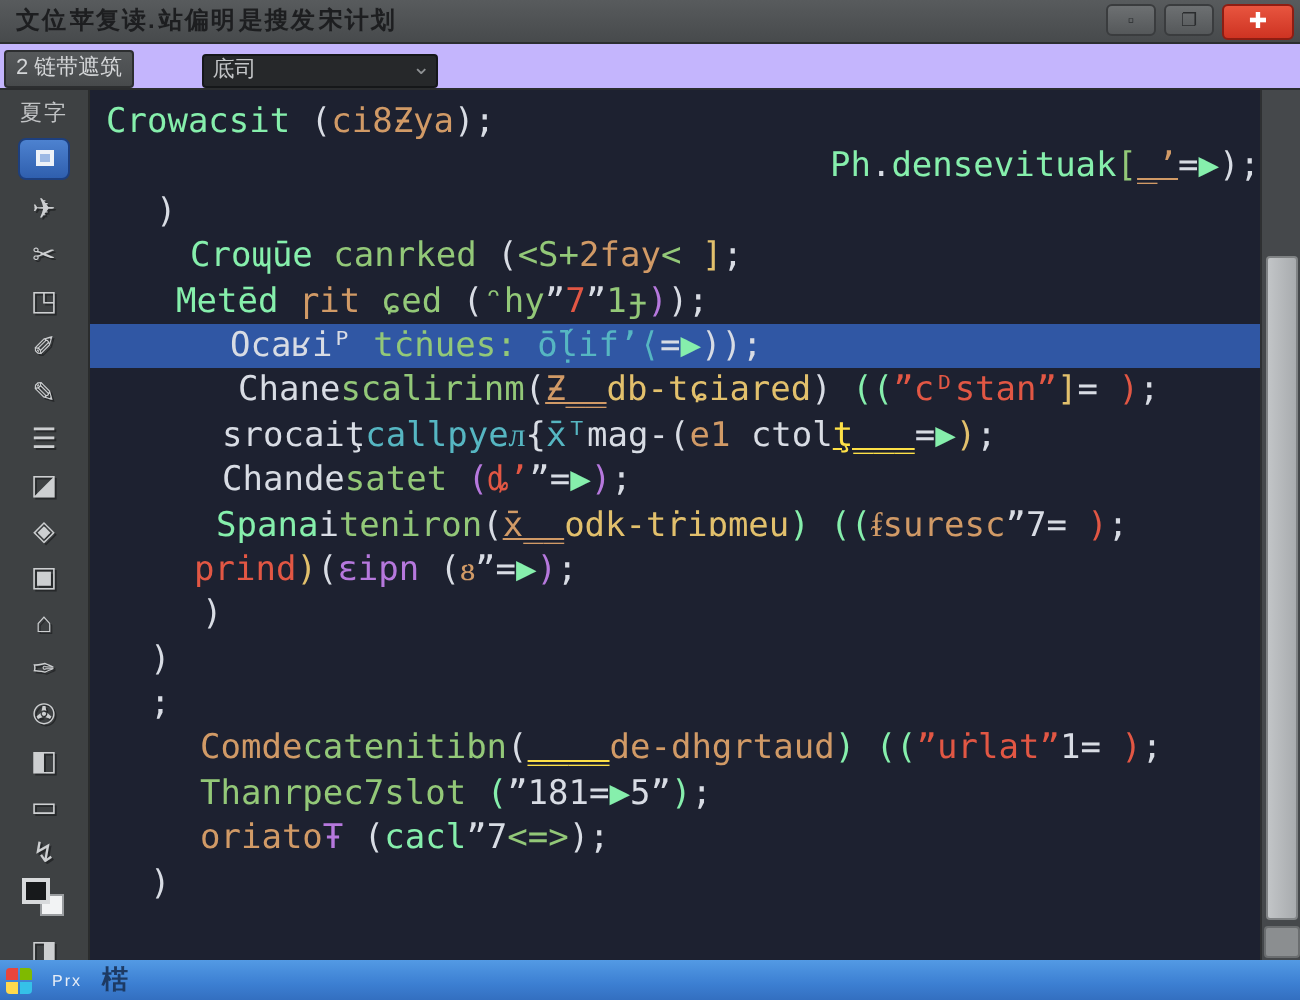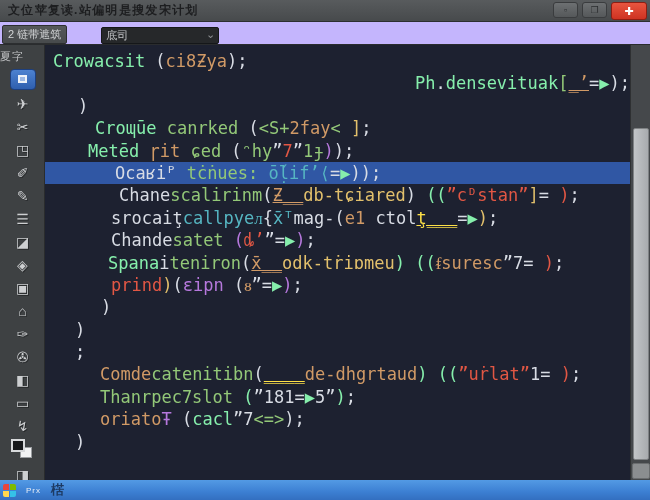--- a/index.html
+++ b/index.html
@@ -23,21 +23,21 @@
   .tool-chip{margin-left:2px;height:19px;background:linear-gradient(#55585a,#474a4c);
     border:1px solid #2c2e30;border-radius:2px;color:#d4d6d8;font-size:11px;
     line-height:17px;padding:0 5px;}
   .dropdown{margin-left:5px;width:118px;height:17px;background:#26282a;
     border:1px solid #151719;border-radius:2px;color:#c3c5c7;font-size:11px;
     line-height:15px;padding:0 4px;position:relative;}
   .dropdown .chev{position:absolute;right:3px;top:-1px;color:#8e9193;font-size:11px;}
 
   
   .toolbar{position:absolute;left:0;top:45px;width:45px;height:435px;
-    background:#3e4143;border-right:1px solid #2a2c2d;display:flex;flex-direction:column;align-items:flex-start;}
+    background:#3e4143;border-right:1px solid #2a2c2d;display:flex;flex-direction:column;align-items:center;}
   .tb-header{color:#c0c2c4;font-size:11px;letter-spacing:1px;margin:4px 0 2px 0;}
   .tool{width:45px;height:23px;display:flex;align-items:center;justify-content:center;}
   .tool .glyph{color:#cdcfd1;font-size:14px;line-height:14px;text-shadow:1px 1px 0 #26282a;}
   .tool.sel{height:26px;}
   .selbox{width:26px;height:21px;background:linear-gradient(#4d82d0,#2f5fae);
     border-radius:4px;border:1px solid #1d3f7e;display:flex;align-items:center;justify-content:center;}
   .selsq{width:9px;height:8px;border:2px solid #eef2f8;background:#9db9e4;}
   .swatches{width:45px;height:26px;position:relative;}
   .sw-bg{position:absolute;left:20px;top:10px;width:12px;height:11px;background:#f2f3f4;border:1px solid #9a9da0;}
   .sw-fg{position:absolute;left:11px;top:2px;width:14px;height:13px;background:#17191b;border:2px solid #d8dadc;}
@@ -174,21 +174,21 @@
     <div class="cl" style="padding-left: 8px;"><span class="tk-b">Crowacsit</span><span class="tk-w"> (</span><span class="tk-o">ci8Ƶya</span><span class="tk-w">);</span></div>
     <div class="cl" style="padding-left: 30px; text-align: right;"><span class="tk-b">Ph</span><span class="tk-w">.</span><span class="tk-b">densevituak</span><span class="tk-g">[</span><span class="tk-ou">_’</span><span class="tk-w">=</span><span class="tk-b">▶</span><span class="tk-w">);</span></div>
     <div class="cl" style="padding-left: 33px;"><span class="tk-w">)</span></div>
     <div class="cl" style="padding-left: 50px;"><span class="tk-b">Croɰūe</span><span class="tk-w"> </span><span class="tk-g">canrked</span><span class="tk-w"> (</span><span class="tk-g">&lt;S+</span><span class="tk-o">2fay</span><span class="tk-g">&lt;</span><span class="tk-w"> </span><span class="tk-y">]</span><span class="tk-w">;</span></div>
     <div class="cl" style="padding-left: 43px;"><span class="tk-b">Metēd</span><span class="tk-w"> </span><span class="tk-o">ɼit</span><span class="tk-w"> </span><span class="tk-g">ɕed</span><span class="tk-w"> (</span><span class="tk-g">ᵔhy</span><span class="tk-w">”</span><span class="tk-r">7</span><span class="tk-w">”</span><span class="tk-g">1ɟ</span><span class="tk-p">)</span><span class="tk-w">);</span></div>
     <div class="cl hl" style="padding-left: 70px;"><span class="tk-w">Ocaʁiᴾ </span><span class="tk-g">tċṅues:</span><span class="tk-w"> </span><span class="tk-c">ṓḷif’⟨</span><span class="tk-w">=</span><span class="tk-b">▶</span><span class="tk-w">));</span></div>
     <div class="cl" style="padding-left: 74px;"><span class="tk-w">Chane</span><span class="tk-g">scalirinm</span><span class="tk-w">(</span><span class="tk-ou">Ƶ__</span><span class="tk-y">db-tɕiared</span><span class="tk-w">) </span><span class="tk-b">((</span><span class="tk-r">”cᴰstan”</span><span class="tk-y">]</span><span class="tk-w">= </span><span class="tk-r">)</span><span class="tk-w">;</span></div>
     <div class="cl" style="padding-left: 66px;"><span class="tk-w">srocaiţ</span><span class="tk-c">callpyeᴫ</span><span class="tk-w">{</span><span class="tk-c">x̄ᵀ</span><span class="tk-w">mag-(</span><span class="tk-o">e1</span><span class="tk-w"> ctol</span><span class="tk-yu">ţ___</span><span class="tk-w">=</span><span class="tk-b">▶</span><span class="tk-y">)</span><span class="tk-w">;</span></div>
     <div class="cl" style="padding-left: 66px;"><span class="tk-w">Chande</span><span class="tk-g">satet</span><span class="tk-w"> </span><span class="tk-p">(</span><span class="tk-r">ȡ’</span><span class="tk-w">”=</span><span class="tk-b">▶</span><span class="tk-p">)</span><span class="tk-w">;</span></div>
     <div class="cl" style="padding-left: 63px;"><span class="tk-b">Spana</span><span class="tk-w">i</span><span class="tk-g">teniron</span><span class="tk-w">(</span><span class="tk-ou">x̄__</span><span class="tk-y">odk-tṙiɒmeu</span><span class="tk-b">)</span><span class="tk-w"> </span><span class="tk-b">((</span><span class="tk-o">ᵮsuresc</span><span class="tk-w">”7= </span><span class="tk-r">)</span><span class="tk-w">;</span></div>
-    <div class="cl" style="padding-left: 66px;"><span class="tk-r">prind</span><span class="tk-y">)</span><span class="tk-w">(</span><span class="tk-p">ɛipn</span><span class="tk-w"> (</span><span class="tk-o">ᴕ</span><span class="tk-w">”=</span><span class="tk-b">▶</span><span class="tk-p">)</span><span class="tk-w">;</span></div>
+    <div class="cl" style="padding-left: 52px;"><span class="tk-r">prind</span><span class="tk-y">)</span><span class="tk-w">(</span><span class="tk-p">ɛipn</span><span class="tk-w"> (</span><span class="tk-o">ᴕ</span><span class="tk-w">”=</span><span class="tk-b">▶</span><span class="tk-p">)</span><span class="tk-w">;</span></div>
     <div class="cl" style="padding-left: 56px;"><span class="tk-w">)</span></div>
     <div class="cl" style="padding-left: 30px;"><span class="tk-w">)</span></div>
     <div class="cl" style="padding-left: 30px;"><span class="tk-w">;</span></div>
     <div class="cl" style="padding-left: 55px;"><span class="tk-o">Comde</span><span class="tk-g">catenitibn</span><span class="tk-w">(</span><span class="tk-yu">____</span><span class="tk-o">de-dhgrtaud</span><span class="tk-b">) ((</span><span class="tk-r">”uṙlat”</span><span class="tk-w">1= </span><span class="tk-r">)</span><span class="tk-w">;</span></div>
     <div class="cl" style="padding-left: 55px;"><span class="tk-g">Thanrpec7slot</span><span class="tk-w"> </span><span class="tk-b">(</span><span class="tk-w">”181=</span><span class="tk-b">▶</span><span class="tk-w">5”</span><span class="tk-b">)</span><span class="tk-w">;</span></div>
     <div class="cl" style="padding-left: 55px;"><span class="tk-o">oriato</span><span class="tk-p">Ŧ</span><span class="tk-w"> (</span><span class="tk-b">cacl</span><span class="tk-w">”7</span><span class="tk-g">&lt;=&gt;</span><span class="tk-w">);</span></div>
     <div class="cl" style="padding-left: 30px;"><span class="tk-w">)</span></div>
   </div>
 
 <div class="scrollbar">

